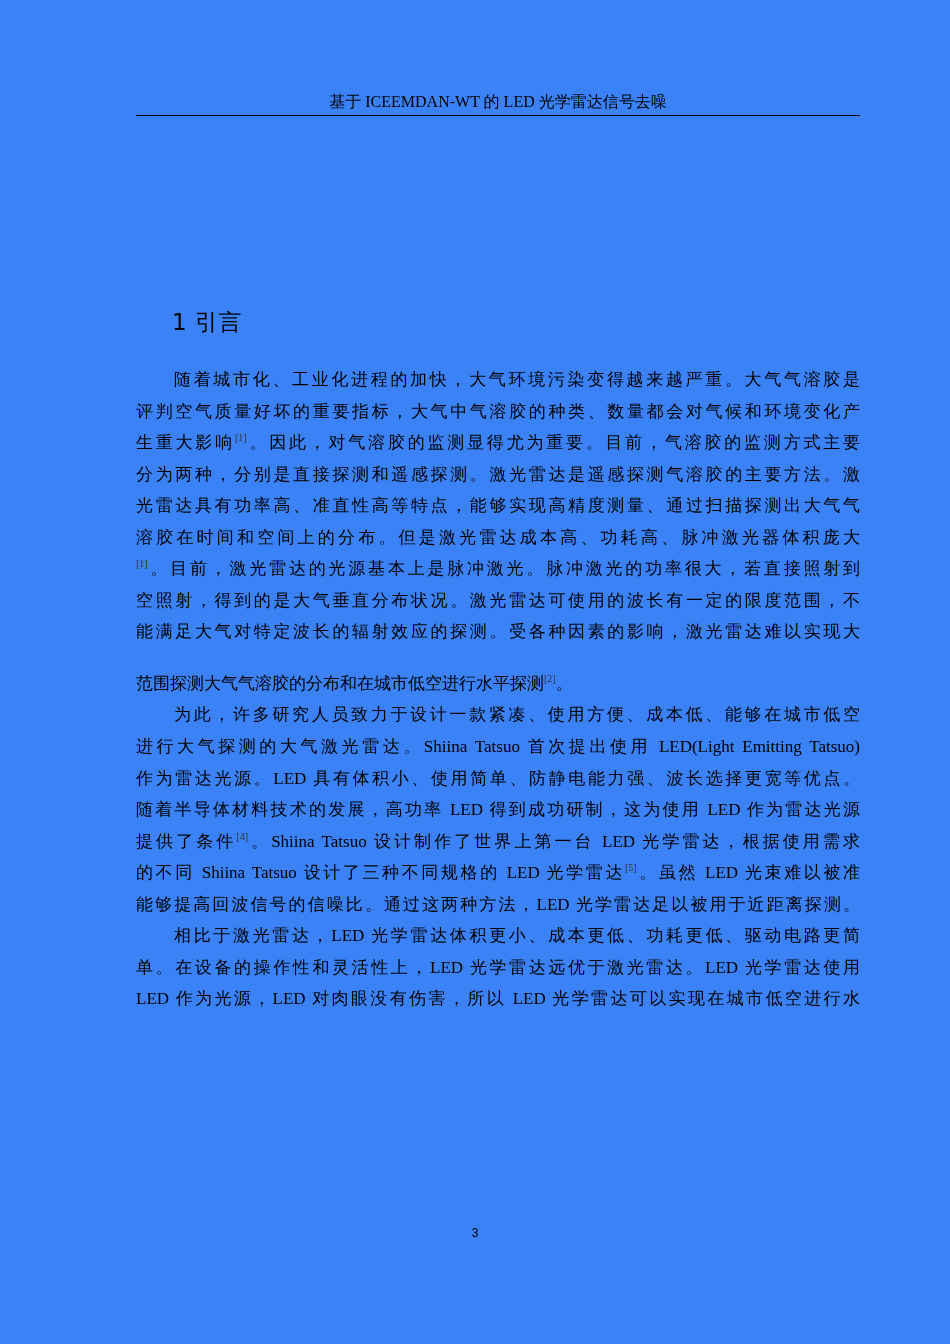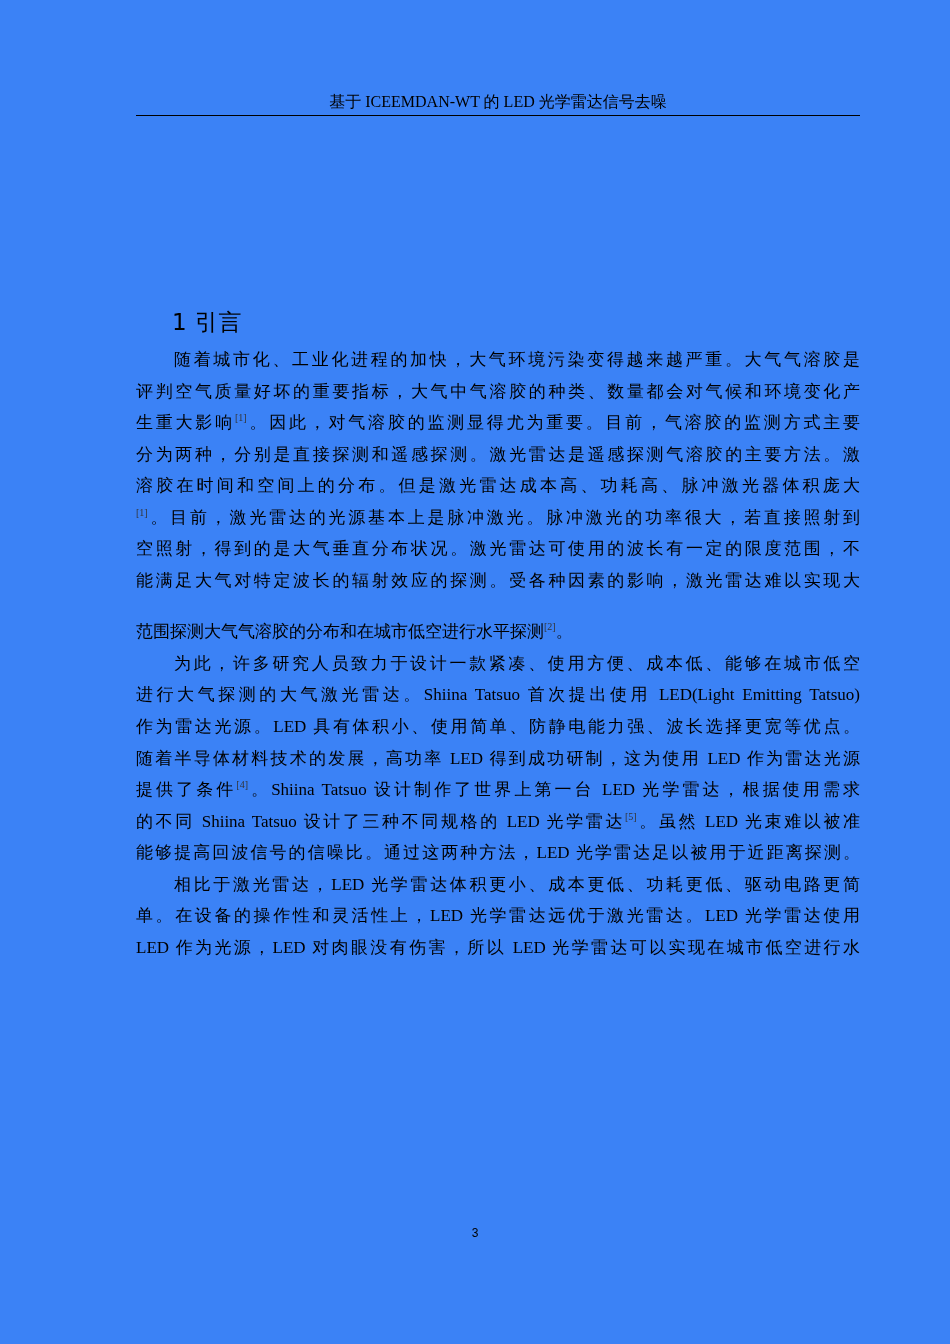--- a/index.html
+++ b/index.html
@@ -46,21 +46,21 @@
       top: 306px;
       font-size: 23px;
       line-height: 32px;
       font-family: "DejaVu Sans", "Liberation Sans", sans-serif;
       letter-spacing: 0.5px;
       margin-left: 36px;
     }
     .body-text {
       position: absolute;
       left: 136px;
-      top: 344px;
+      top: 364px;
       width: 724px;
     }
     .line {
       display: block;
       height: 31.55px;
       line-height: 31.55px;
       font-size: 17px;
       text-align: justify;
       text-align-last: justify;
       white-space: nowrap;
@@ -98,20 +98,21 @@
   <div class="header-rule"></div>
 
   <div class="section-heading">1 引言</div>
 
   <div class="body-text">
 
     <span class="line indent">随着城市化、工业化进程的加快，大气环境污染变得越来越严重。大气气溶胶是</span>
     <span class="line">评判空气质量好坏的重要指标，大气中气溶胶的种类、数量都会对气候和环境变化产</span>
     <span class="line"><span>生重大影响</span><span class="cite">[1]</span><span>。因此，对气溶胶的监测显得尤为重要。目前，气溶胶的监测方式主要</span></span>
     <span class="line">分为两种，分别是直接探测和遥感探测。激光雷达是遥感探测气溶胶的主要方法。激</span>
+    <span class="line">光雷达具有功率高、准直性高等特点，能够实现高精度测量、通过扫描探测出大气气</span>
     <span class="line">溶胶在时间和空间上的分布。但是激光雷达成本高、功耗高、脉冲激光器体积庞大</span>
     <span class="line"><span></span><span class="cite">[1]</span><span>。目前，激光雷达的光源基本上是脉冲激光。脉冲激光的功率很大，若直接照射到</span></span>
     <span class="line">空照射，得到的是大气垂直分布状况。激光雷达可使用的波长有一定的限度范围，不</span>
     <span class="line">能满足大气对特定波长的辐射效应的探测。受各种因素的影响，激光雷达难以实现大</span>
     <span class="line last"><span>范围探测大气气溶胶的分布和在城市低空进行水平探测</span><span class="cite">[2]</span><span>。</span></span>
 
     <span class="line indent">为此，许多研究人员致力于设计一款紧凑、使用方便、成本低、能够在城市低空</span>
     <span class="line">进行大气探测的大气激光雷达。Shiina Tatsuo 首次提出使用 LED(Light Emitting Tatsuo)</span>
     <span class="line">作为雷达光源。LED 具有体积小、使用简单、防静电能力强、波长选择更宽等优点。</span>
     <span class="line">随着半导体材料技术的发展，高功率 LED 得到成功研制，这为使用 LED 作为雷达光源</span>

